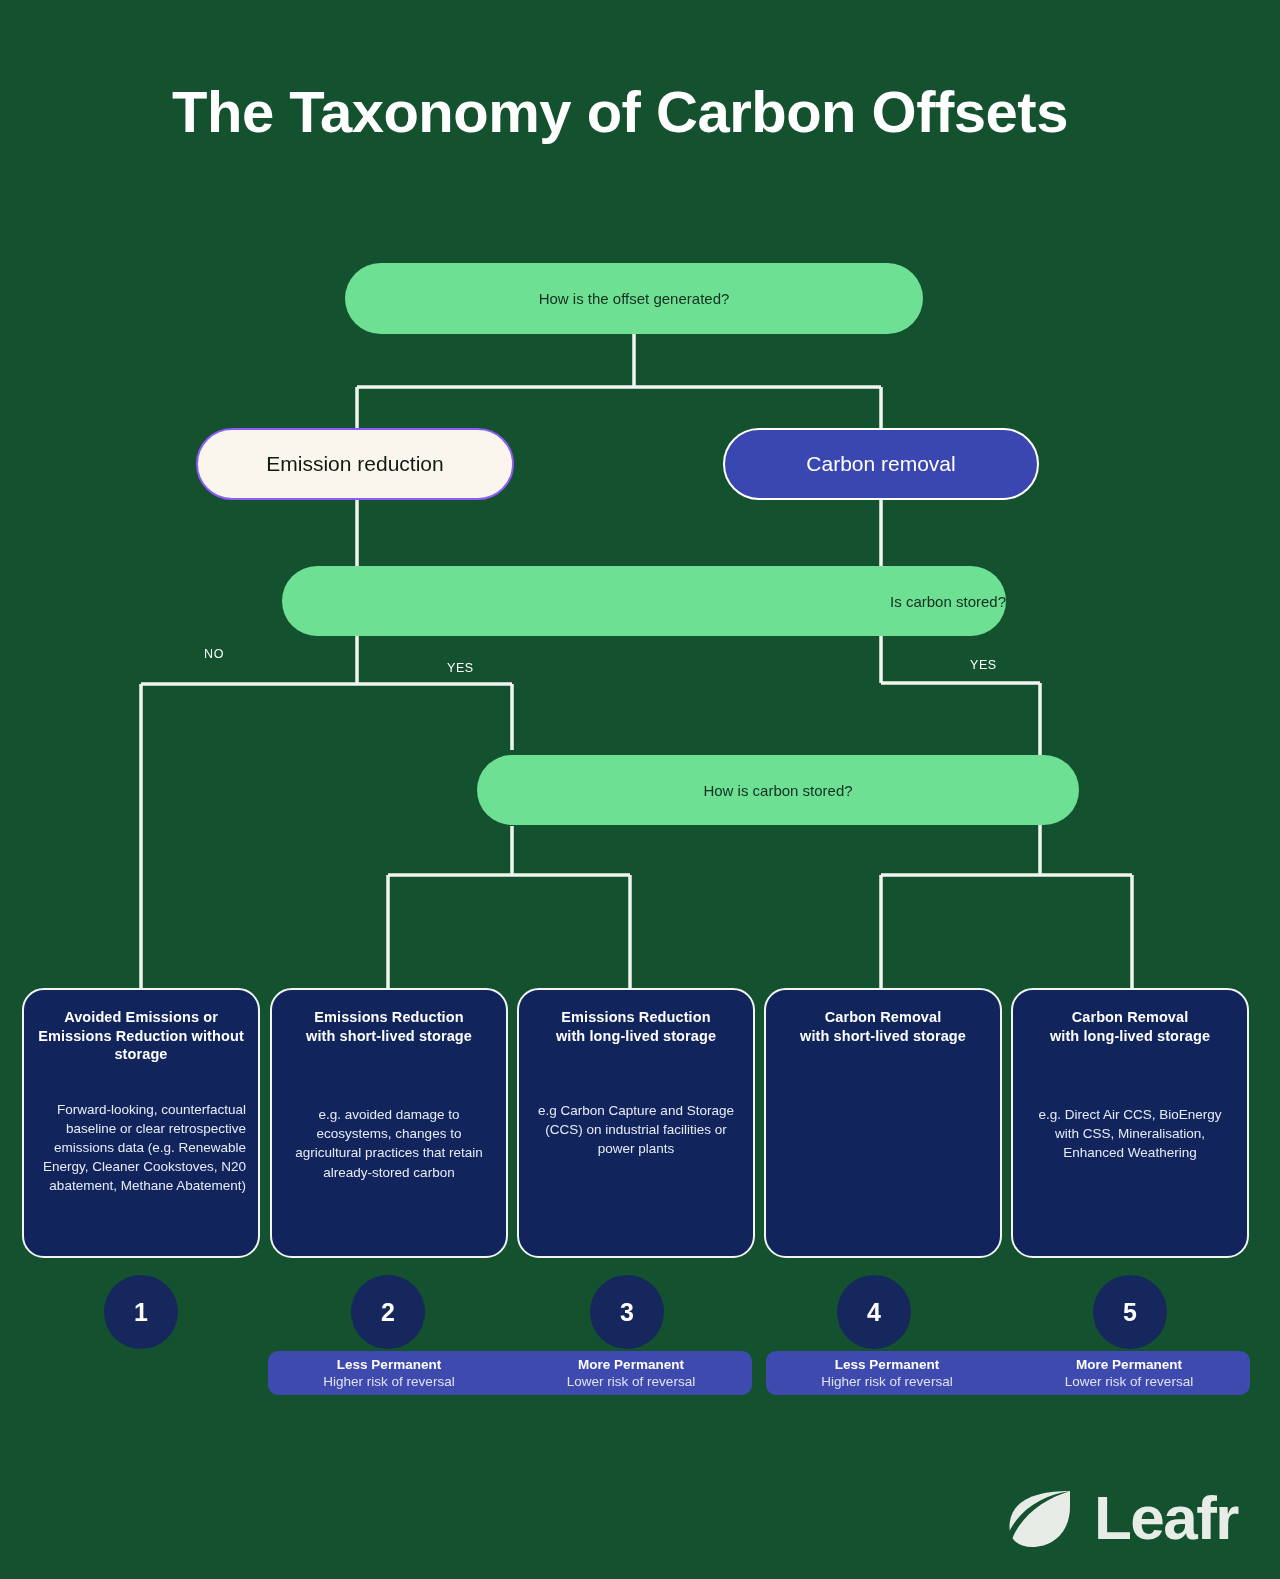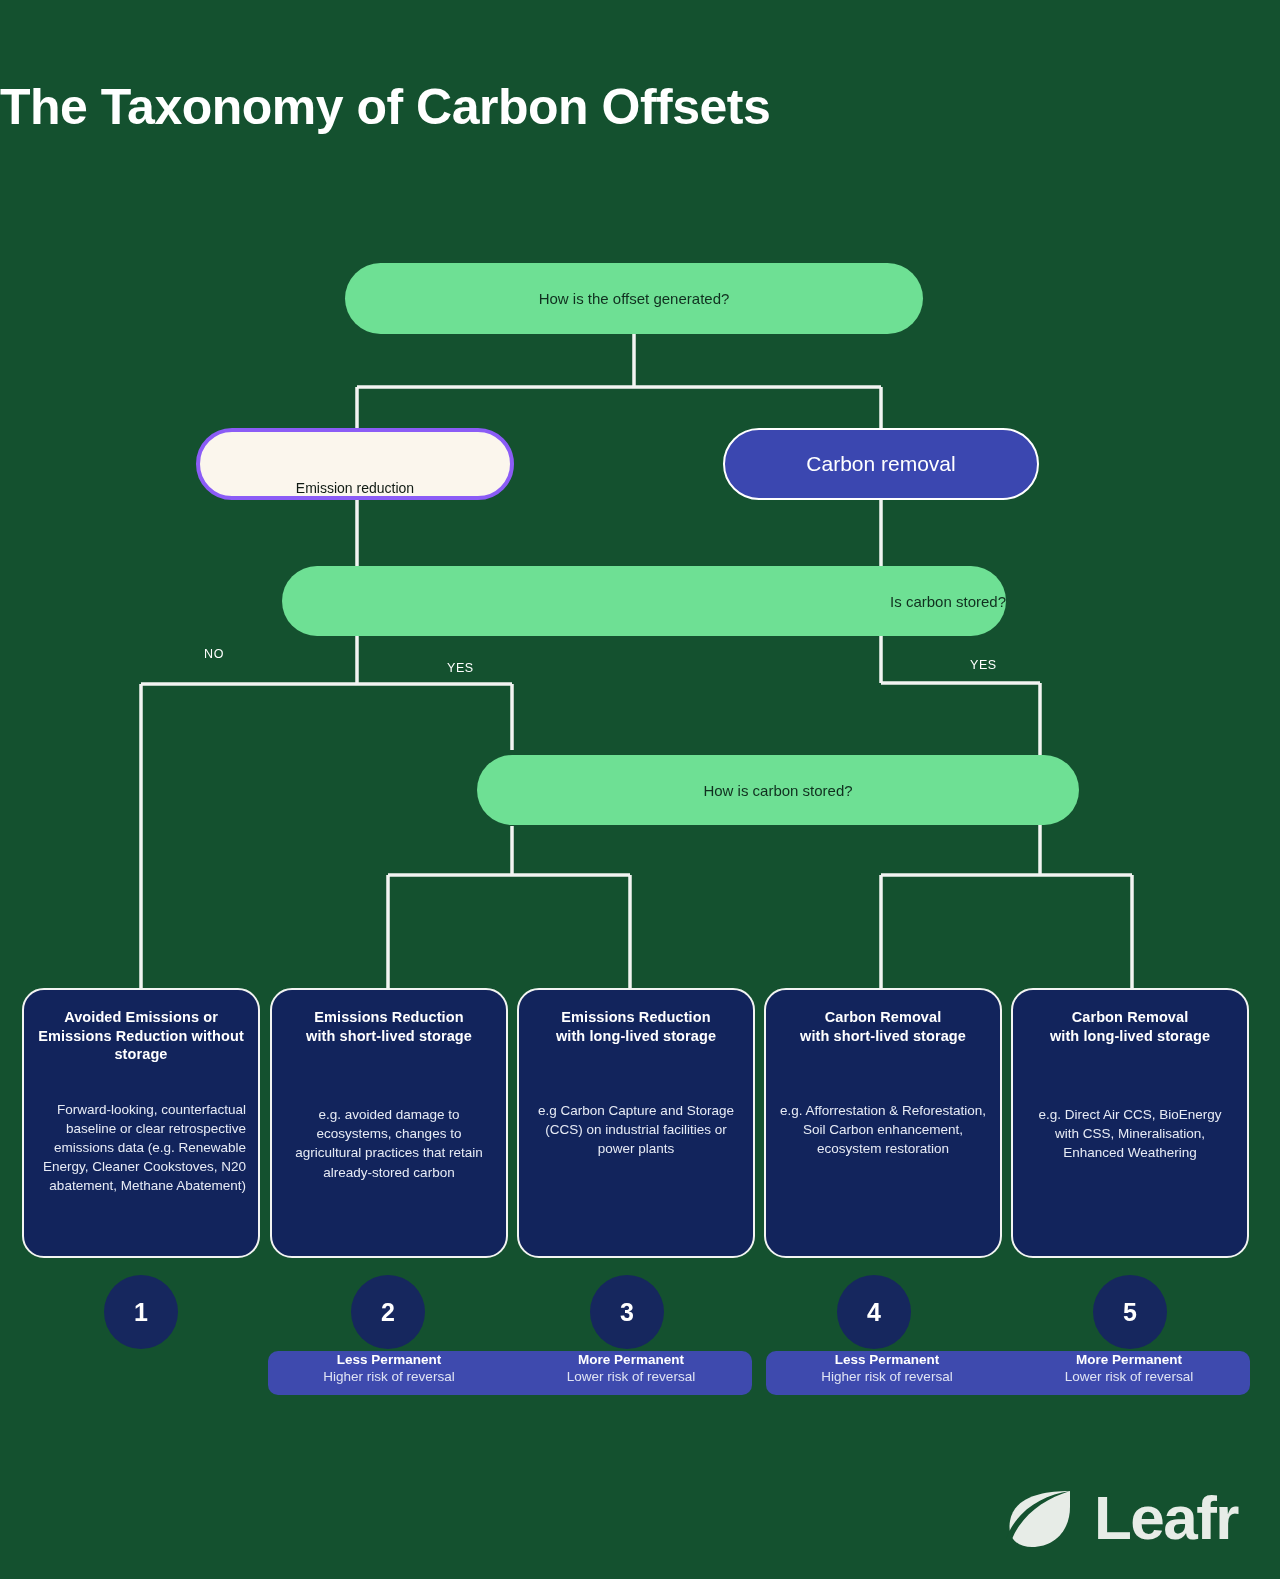--- a/index.html
+++ b/index.html
@@ -8,32 +8,32 @@
     background: #14512f;
     font-family: "Liberation Sans", sans-serif;
     overflow: hidden;
   }
   #canvas { position: relative; width: 1280px; height: 1579px; }
 
   #wires { position: absolute; inset: 0; width: 1280px; height: 1579px; z-index: 1; }
 
   .title {
     position: absolute; left: 0; top: 78px; width: 1240px;
-    text-align: left; color: #ffffff;
-    font-size: 50px; font-weight: 700; letter-spacing: -0.5px;
+    text-align: center; color: #ffffff;
+    font-size: 58px; font-weight: 700; letter-spacing: -0.5px;
     z-index: 3;
   }
 
   .pill {
     position: absolute; z-index: 3;
     display: flex; align-items: center; justify-content: center;
     border-radius: 999px; text-align: center;
   }
   .pill-q { background: #6ee094; color: #10301f; font-size: 15px; font-weight: 400; }
-  .pill-cream { background: #fbf6ed; color: #101b14; font-size: 14px; border: 4px solid #8b5cf6; align-items: flex-end; }
+  .pill-cream { background: #fbf6ed; color: #101b14; font-size: 21px; border: 2px solid #8b5cf6; }
   .pill-blue { background: #3b47b0; color: #ffffff; font-size: 21px; border: 2.5px solid #ffffff; }
 
   .edge-label {
     position: absolute; z-index: 4; color: #ffffff;
     font-size: 12.5px; letter-spacing: 0.6px; font-weight: 400;
   }
 
   .card {
     position: absolute; z-index: 3;
     background: #12245c; border: 2.5px solid #f2f4f2;
@@ -59,21 +59,21 @@
     width: 74px; height: 74px; border-radius: 50%;
     background: #16275e; color: #ffffff;
     display: flex; align-items: center; justify-content: center;
     font-size: 25px; font-weight: 700;
   }
 
   .permbar {
     position: absolute; z-index: 2;
     height: 44px; border-radius: 10px;
     background: #3e4aae;
-    display: flex; align-items: flex-start;
+    display: flex; align-items: center;
   }
   .permbar .half {
     flex: 1; text-align: center; color: #ffffff;
     line-height: 1.25; padding-top: 1px;
   }
   .perm-strong { font-size: 13.5px; font-weight: 700; display: block; }
   .perm-sub { font-size: 13.5px; font-weight: 400; display: block; color: #dfe3f3; }
 
   .logo {
     position: absolute; z-index: 4; right: 42px; bottom: 30px;
@@ -155,21 +155,20 @@
     <div class="card-body">e.g. avoided damage to ecosystems, changes to agricultural practices that retain already-stored carbon</div>
   </div>
 
   <div class="card c3" style="left:517px; top:988px; width:238px; height:270px;">
     <div class="card-title">Emissions Reduction<br>with long-lived storage</div>
     <div class="card-body">e.g Carbon Capture and Storage (CCS) on industrial facilities or power plants</div>
   </div>
 
   <div class="card c4" style="left:764px; top:988px; width:238px; height:270px;">
     <div class="card-title">Carbon Removal<br>with short-lived storage</div>
-    <div class="card-body">e.g. Afforrestation &amp; Reforestation, Soil Carbon enhancement, ecosystem restoration</div>
   </div>
 
   <div class="card c5" style="left:1011px; top:988px; width:238px; height:270px;">
     <div class="card-title">Carbon Removal<br>with long-lived storage</div>
     <div class="card-body">e.g. Direct Air CCS, BioEnergy with CSS, Mineralisation, Enhanced Weathering</div>
   </div>
 
   <div class="badge" style="left:104px; top:1275px;">1</div>
   <div class="badge" style="left:351px; top:1275px;">2</div>
   <div class="badge" style="left:590px; top:1275px;">3</div>

